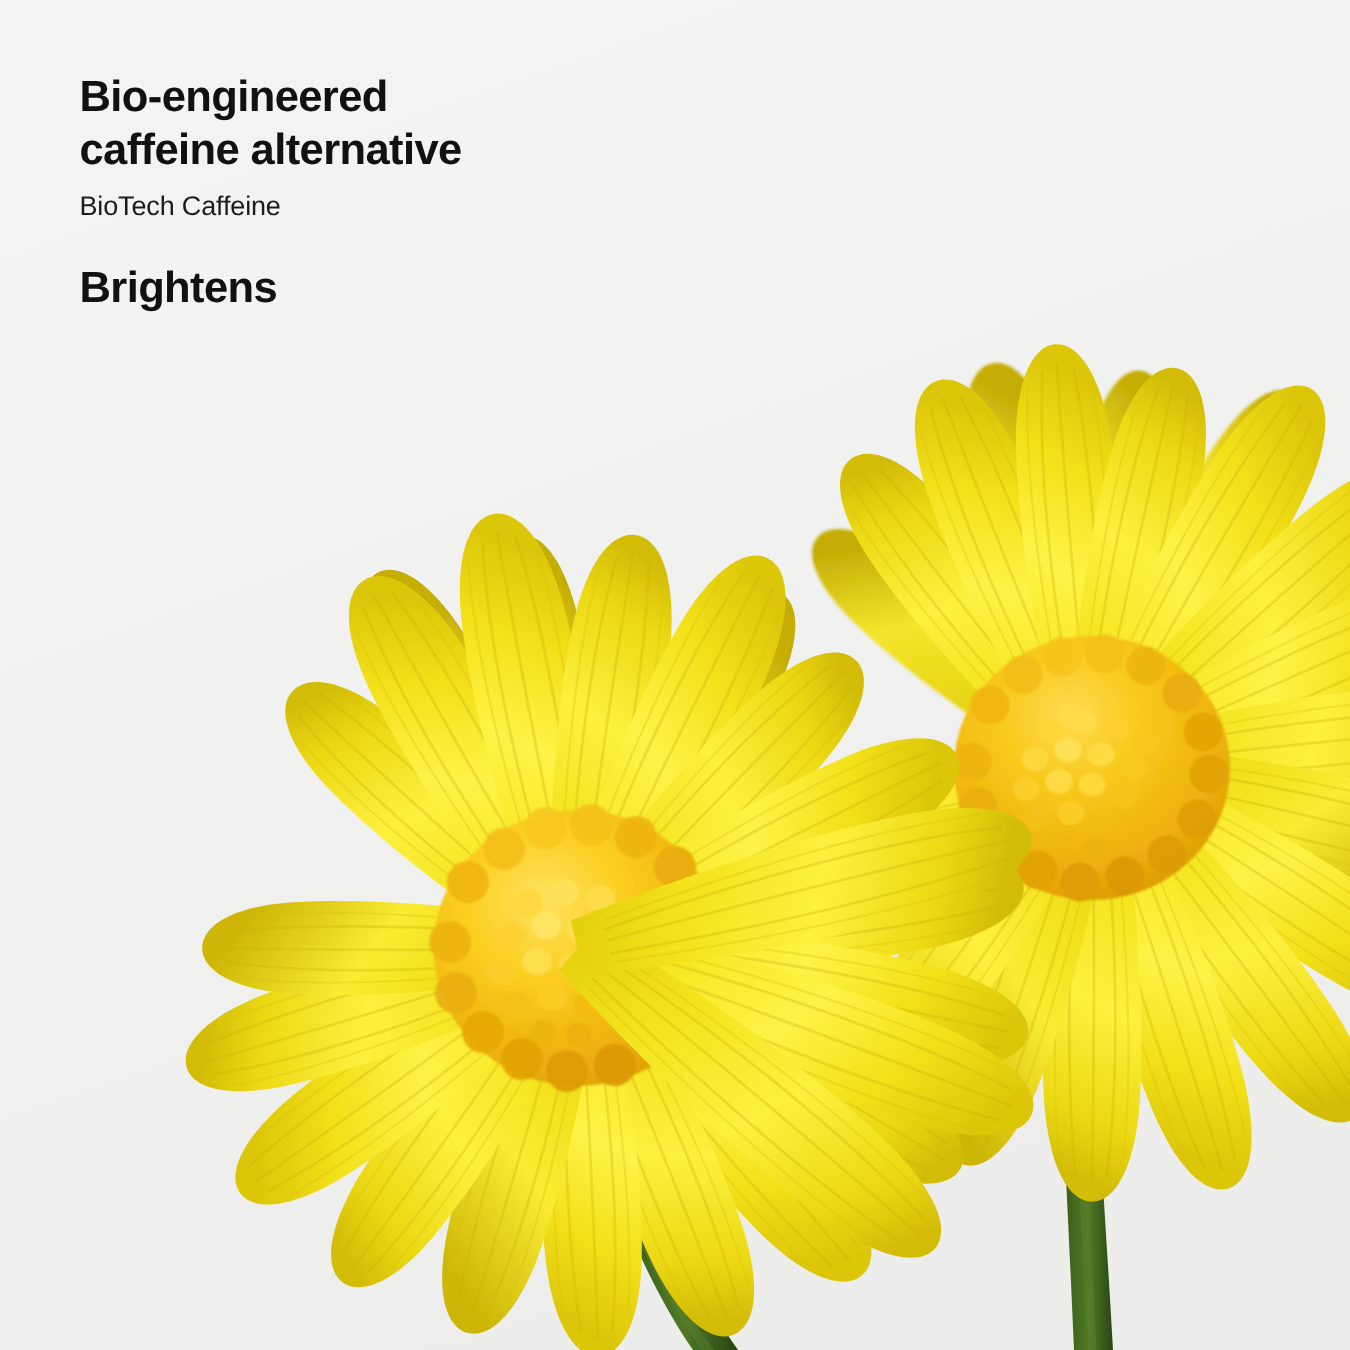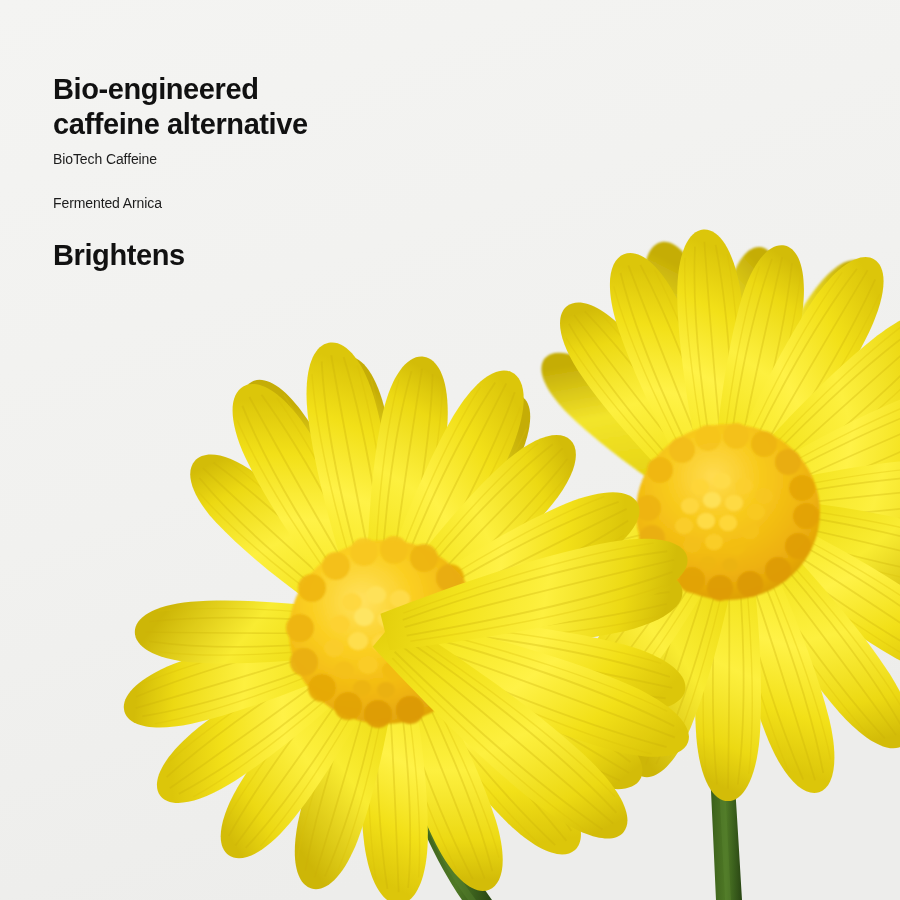--- a/index.html
+++ b/index.html
@@ -21,38 +21,37 @@
     inset: 0;
     width: 900px;
     height: 900px;
   }
   #overlay-text {
     position: absolute;
     left: 53px;
     top: 48px;
     width: 420px;
     z-index: 5;
-    margin-top: 24px;
   }
   .benefit { margin: 0 0 0 0; }
   .benefit + .benefit { margin-top: 26px; }
   .benefit-title {
     font-family: "Liberation Sans", sans-serif;
     font-weight: bold;
     font-size: 29px;
     line-height: 1.22;
     color: #111111;
     letter-spacing: -0.4px;
     margin: 0;
     white-space: pre-line;
   }
   .benefit-sub {
     font-family: "Liberation Sans", sans-serif;
     font-weight: normal;
-    font-size: 14px;
+    font-size: 18px;
     line-height: 1.3;
     color: #1c1c1c;
     letter-spacing: -0.1px;
     margin: 7px 0 0 0;
   }
 </style>
 </head>
 <body>
 
 <div id="canvas" style="background: rgb(242, 242, 240);">
@@ -438,21 +437,20 @@
 
   <div id="overlay-text">
 
     <div class="benefit">
       <p class="benefit-title">Bio-engineered
 caffeine alternative</p>
       <p class="benefit-sub">BioTech Caffeine</p>
     </div>
 
     <div class="benefit">
-      <p class="benefit-sub">Fermented Arnica</p>
     </div>
 
     <div class="benefit">
       <p class="benefit-title">Brightens</p>
     </div>
 
   </div>
 </div>
 
 </body></html>

